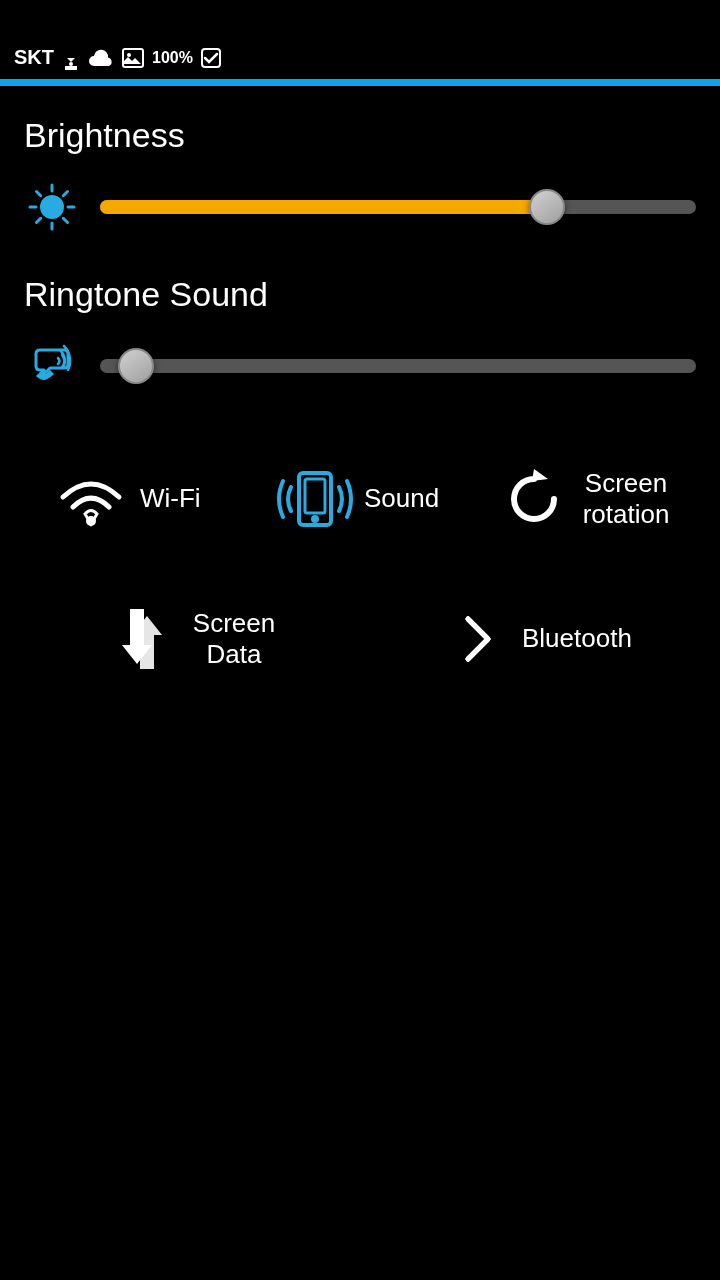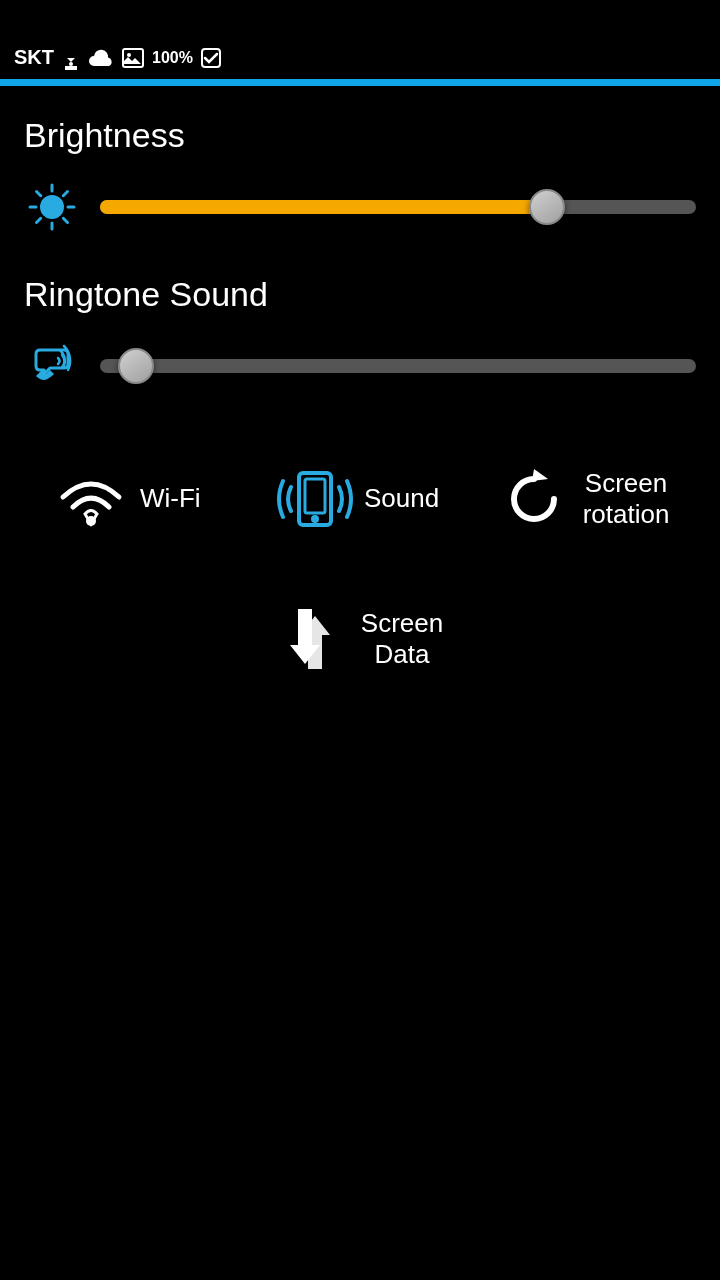--- a/index.html
+++ b/index.html
@@ -300,16 +300,31 @@
 
             <polygon points="28,10 42,10 42,46 50,46 35,65 20,46 28,46" fill="white"></polygon>
 
             <polygon points="52,70 38,70 38,36 30,36 45,17 60,36 52,36" fill="white" opacity="0.9"></polygon>
           </svg>
         </div>
         <span class="qs-item-label">Screen Data</span>
       </div>
 
 
+      <div class="qs-item">
+        <div class="qs-icon-wrap">
+          <svg width="80" height="80" viewBox="0 0 80 80" fill="none">
+
+            <path d="M30 20 L50 40 L30 60" stroke="white" stroke-width="5" fill="none" stroke-linecap="round" stroke-linejoin="round"></path>
+            <path d="M30 60 L50 40 L30 20" stroke="white" stroke-width="5" fill="none" stroke-linecap="round" stroke-linejoin="round"></path>
+            <line x1="30" y1="40" x2="50" y2="40" stroke="none"></line>
+
+            <polyline points="30,20 50,40 30,60" stroke="white" stroke-width="5" fill="none" stroke-linecap="round" stroke-linejoin="round"></polyline>
+            <line x1="30" y1="40" x2="50" y2="40" stroke="white" stroke-width="0"></line>
+            <polyline points="30,60 50,40 30,20" stroke="white" stroke-width="0" fill="none"></polyline>
+          </svg>
+        </div>
+        <span class="qs-item-label">Bluetooth</span>
+      </div>
     </div>
   </div>
 
 </div>
 
 </body></html>

